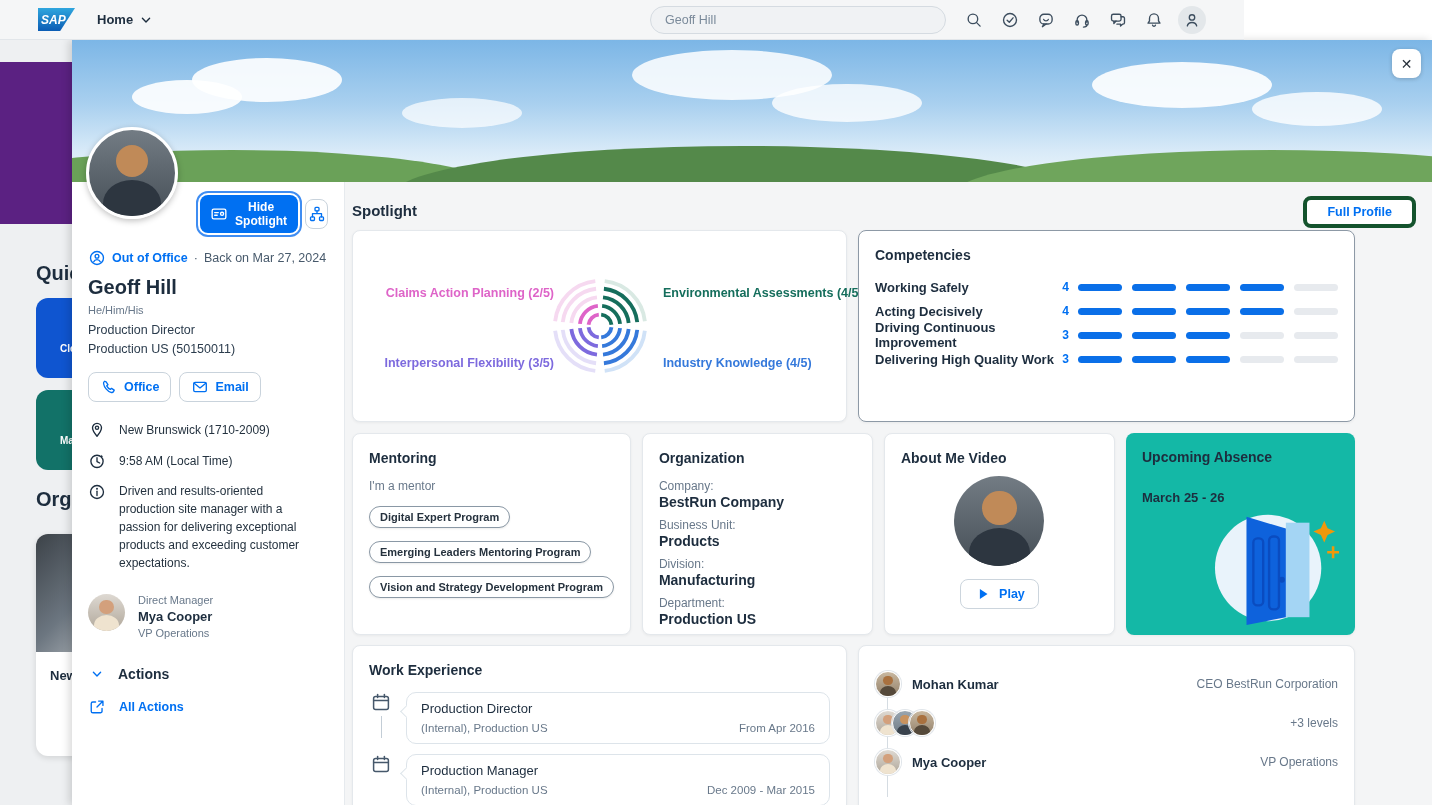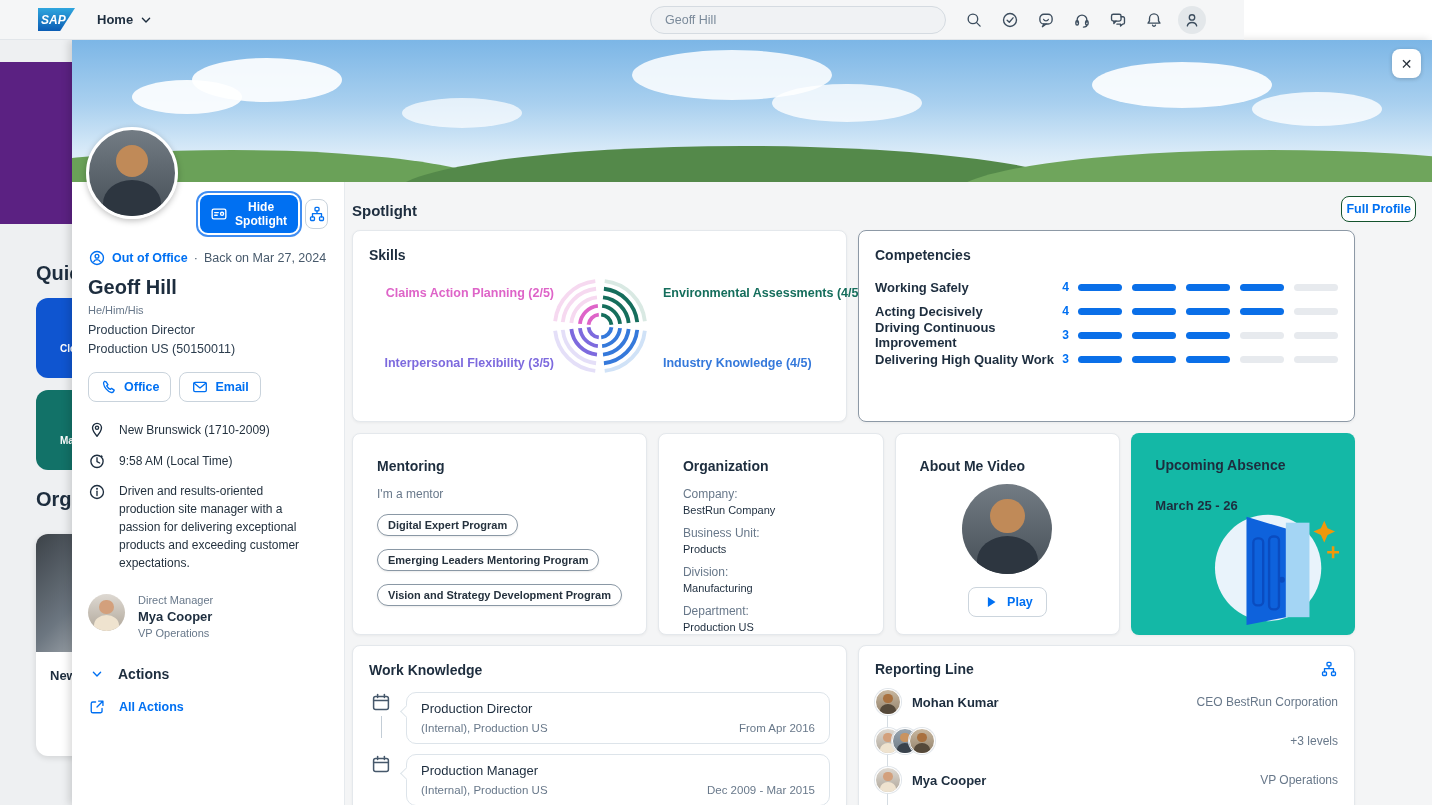--- a/index.html
+++ b/index.html
@@ -79,21 +79,21 @@
   .actions-row{margin-top:26px;display:flex;align-items:center;gap:12px;cursor:pointer}
   .actions-row .i{color:#0070f2}
   .actions-label{font-size:14px;font-weight:700;color:#1d2d3e}
   .allactions-row{margin-top:15px;display:flex;align-items:center;gap:13px;cursor:pointer}
   .allactions-label{font-size:12.5px;font-weight:700;color:#0070f2}
 
   
   .main{position:absolute;left:273px;top:142px;right:0;bottom:0;padding-left:7px}
   .sp-header{margin-top:16px;height:24px;display:flex;align-items:center}
   .sp-title{font-size:15px;font-weight:700;color:#1d2d3e}
-  .full-profile{position:absolute;top:14px;right:16px;background:#fff;border:1px solid #14532d;border-radius:8px;padding:5px 4px;font-size:12.5px;font-weight:700;color:#0070f2;cursor:pointer;font-family:"Liberation Sans",sans-serif}
+  .full-profile{position:absolute;top:14px;right:16px;background:#fff;border:4px solid #14532d;border-radius:8px;padding:5px 20px;font-size:12.5px;font-weight:700;color:#0070f2;cursor:pointer;font-family:"Liberation Sans",sans-serif}
   .cards{width:1003px}
   .crow{display:flex;gap:11px}
   .crow.r1{margin-top:8px}
   .crow.r2{margin-top:11px}
   .crow.r3{margin-top:10px}
   .card{background:#fff;border:1px solid #e4e8ec;border-radius:8px;box-shadow:0 1px 3px rgba(0,0,0,.05);position:relative}
   .card-title{font-size:14px;font-weight:700;color:#1d2d3e}
 
   .skills-card{width:495px;height:192px;padding:16px}
   .comp-card{width:497px;height:192px;padding:16px;border-color:#8d99a6}
@@ -104,26 +104,26 @@
   .sk-br{left:310px;top:125px}
   .sk-chart{position:absolute;left:199px;top:47px}
 
   .comp-row{display:flex;align-items:center;height:24px;margin-top:0}
   .comp-rows{margin-top:12px}
   .comp-name{flex:1;font-size:13px;font-weight:700;color:#1d2d3e}
   .comp-num{font-size:12px;font-weight:700;color:#0070f2;margin-right:9px}
   .comp-bars{display:flex;gap:10px}
   .comp-seg{width:44px;height:7px;border-radius:4px}
 
-  .sm-card{flex:1;height:202px;padding:24px}
+  .sm-card{flex:1;height:202px;padding:16px}
   .mentor-sub{margin-top:13px;font-size:12px;color:#68788a}
   .pill{display:inline-block;margin-top:13px;border:1px solid #8a98a5;border-radius:14px;padding:4px 10px;font-size:11px;font-weight:700;color:#26323e;background:#fff;box-shadow:0 1px 2px rgba(0,0,0,.08);white-space:nowrap}
   .org-fields{margin-top:12px}
   .org-label{font-size:12px;color:#68788a;line-height:16px}
-  .org-value{font-size:11px;font-weight:400;color:#1d2d3e;line-height:17px;margin-bottom:6px}
+  .org-value{font-size:14px;font-weight:700;color:#1d2d3e;line-height:17px;margin-bottom:6px}
   .video-photo{width:90px;height:90px;margin:10px auto 0}
   .play-btn{display:flex;align-items:center;gap:7px;margin:13px auto 0;background:#fff;border:1px solid #ccd5dd;border-radius:8px;padding:5px 13px;font-size:12.5px;font-weight:700;color:#0070f2;cursor:pointer;font-family:"Liberation Sans",sans-serif}
   .absence-card{border:none}
   .abs-dates{margin-top:25px;font-size:13px;font-weight:700;color:#1d2d3e}
   .door-art{position:absolute;right:10px;bottom:6px}
 
   .we-card{width:495px;height:200px;padding:16px}
   .rl-card{width:497px;height:200px;padding:14px 16px}
   .we-rows{margin-top:14px}
   .we-row{display:flex;align-items:flex-start}
@@ -372,21 +372,20 @@
 
   <div class="main">
     <div class="sp-header">
       <div class="sp-title">Spotlight</div>
     </div>
     <button class="full-profile">Full Profile</button>
 
     <div class="cards">
       <div class="crow r1">
         <div class="card skills-card">
-          <div class="card-title">Skills</div>
           <svg class="sk-chart" id="skillsChart" width="96" height="96" viewBox="0 0 100 100">
               <path d="M 38.07 48.75 A 12 12 0 0 1 48.75 38.07" stroke="#de64c8" stroke-width="4" fill="none"></path>
               <path d="M 29.12 47.80 A 21 21 0 0 1 47.80 29.12" stroke="#de64c8" stroke-width="4" fill="none"></path>
               <path d="M 20.16 46.86 A 30 30 0 0 1 46.86 20.16" stroke="#f6d9f0" stroke-width="4" fill="none"></path>
               <path d="M 11.21 45.92 A 39 39 0 0 1 45.92 11.21" stroke="#f6d9f0" stroke-width="4" fill="none"></path>
               <path d="M 3.26 45.09 A 47 47 0 0 1 45.09 3.26" stroke="#f6d9f0" stroke-width="4" fill="none"></path>
               <path d="M 51.25 38.07 A 12 12 0 0 1 61.93 48.75" stroke="#156e5c" stroke-width="4" fill="none"></path>
               <path d="M 52.20 29.12 A 21 21 0 0 1 70.88 47.80" stroke="#156e5c" stroke-width="4" fill="none"></path>
               <path d="M 53.14 20.16 A 30 30 0 0 1 79.84 46.86" stroke="#156e5c" stroke-width="4" fill="none"></path>
               <path d="M 54.08 11.21 A 39 39 0 0 1 88.79 45.92" stroke="#156e5c" stroke-width="4" fill="none"></path>
@@ -506,21 +505,21 @@
             <rect x="63" y="34" width="10" height="74" rx="4" fill="none" stroke="#0a4cc0" stroke-width="2.4"></rect>
             <circle cx="76" cy="78" r="3" fill="#0a4cc0"></circle>
             <path d="M119,18 l3.4,7.6 7.6,3.4 -7.6,3.4 -3.4,7.6 -3.4,-7.6 -7.6,-3.4 7.6,-3.4 Z" fill="#f0980a"></path>
             <path d="M128,44 v12 M122,50 h12" stroke="#f0980a" stroke-width="2.6"></path>
           </svg>
         </div>
       </div>
 
       <div class="crow r3">
         <div class="card we-card">
-          <div class="card-title">Work Knowledge</div>
+          <div class="card-title">Work Experience</div>
           <div class="we-rows" id="weRows">
               <div class="we-row">
                 <div class="we-iconcol">
                   <span class="i">
                     <svg width="20" height="20" viewBox="0 0 20 20" fill="none" stroke="currentColor" stroke-width="1.5" stroke-linecap="round" stroke-linejoin="round">
                       <rect x="2.6" y="4.4" width="14.8" height="13" rx="2"></rect>
                       <line x1="2.6" y1="8.6" x2="17.4" y2="8.6"></line>
                       <line x1="6.6" y1="2.4" x2="6.6" y2="5.6"></line>
                       <line x1="13.4" y1="2.4" x2="13.4" y2="5.6"></line>
                     </svg>
@@ -550,31 +549,20 @@
                   <div class="we-title">Production Manager</div>
                   <div class="we-sub">
                     <span>(Internal), Production US</span>
                     <span>Dec 2009 - Mar 2015</span>
                   </div>
                 </div>
               </div>
             </div>
         </div>
         <div class="card rl-card">
-          <div class="rl-head">
-            <div class="card-title">Reporting Line</div>
-            <span class="i">
-                <svg width="18" height="18" viewBox="0 0 20 20" fill="none" stroke="currentColor" stroke-width="1.5" stroke-linecap="round" stroke-linejoin="round">
-                  <rect x="7.8" y="2.6" width="4.4" height="4" rx="1"></rect>
-                  <rect x="2.8" y="13.2" width="4.4" height="4" rx="1"></rect>
-                  <rect x="12.8" y="13.2" width="4.4" height="4" rx="1"></rect>
-                  <path d="M10,6.6 v3 M5,13.2 v-3.6 h10 v3.6"></path>
-                </svg>
-              </span>
-          </div>
           <div class="rl-rows" id="rlRows">
               <div class="rl-vline"></div>
               <div class="rl-row">
                 <div class="avatar av-mohan"></div>
                 <span class="rl-name">Mohan Kumar</span>
                 <span class="rl-right">CEO BestRun Corporation</span>
               </div>
               <div class="rl-row">
                 <span class="rl-stack">
                   <div class="avatar av-mya"></div>

